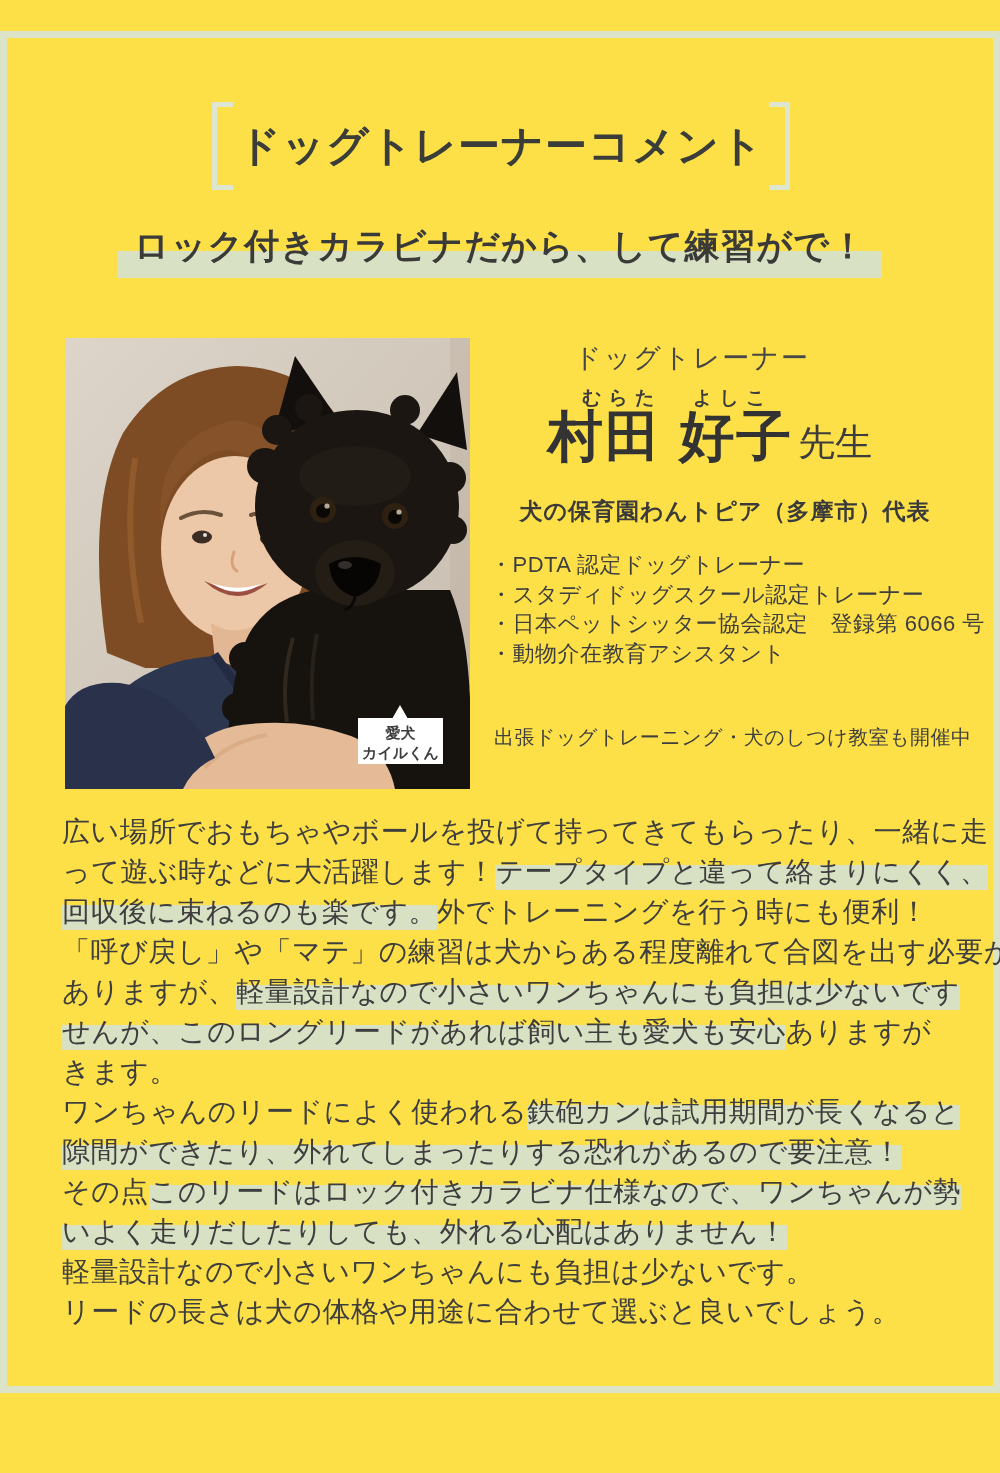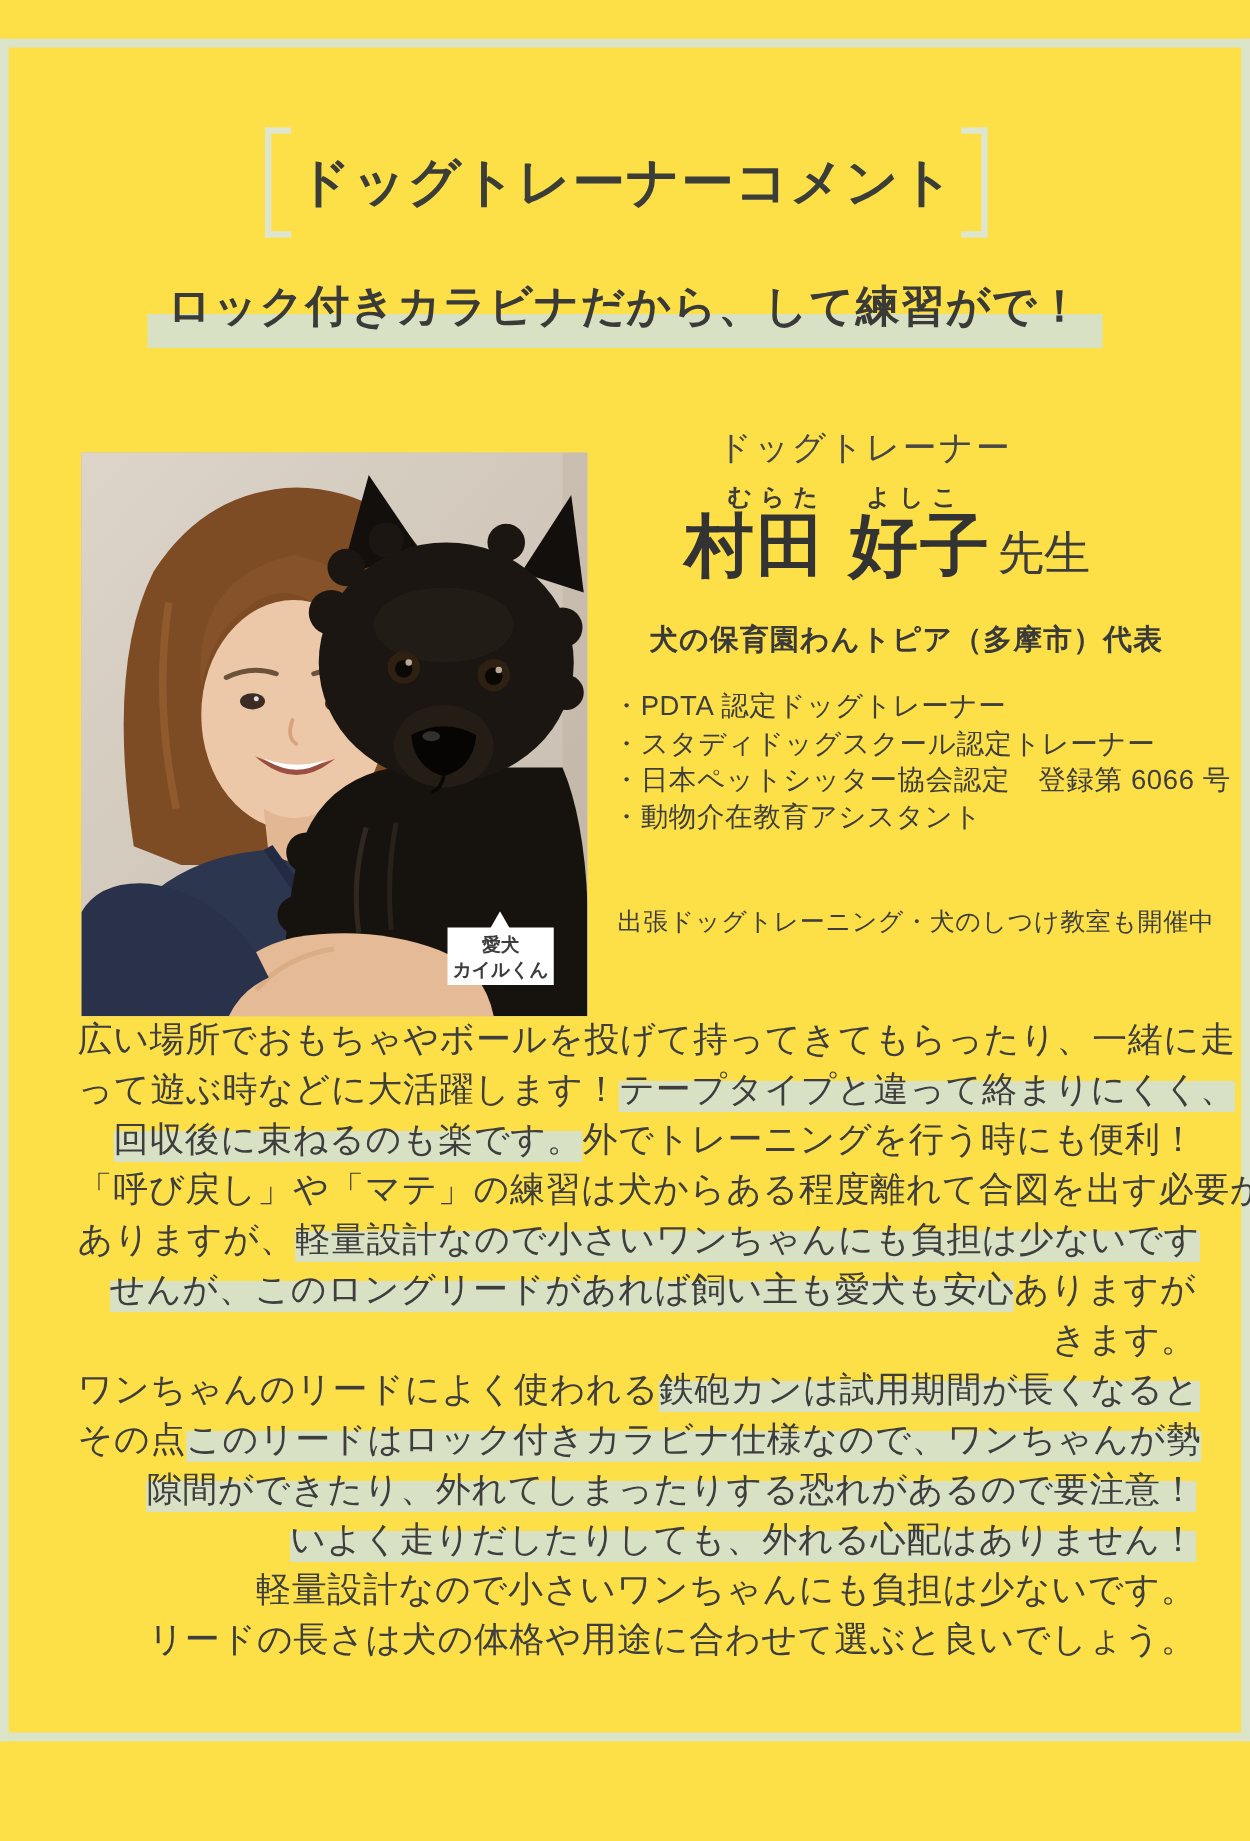--- a/index.html
+++ b/index.html
@@ -30,21 +30,21 @@
 
   
   .catch-wrap{position:absolute;left:0;top:219px;width:1000px;text-align:center;}
   .catch{
     display:inline-block;font-size:35px;font-weight:700;color:#3a3a38;letter-spacing:1px;
     line-height:44px;padding:5px 16px 12px;white-space:nowrap;
     background:linear-gradient(to bottom, transparent 32px, var(--hl) 32px, var(--hl) 59px, transparent 59px);
   }
 
   
-  .photo{position:absolute;left:65px;top:338px;width:405px;height:451px;overflow:hidden;background:#cfc5b8;margin-top:24px;}
+  .photo{position:absolute;left:65px;top:338px;width:405px;height:451px;overflow:hidden;background:#cfc5b8;}
   .photo svg{display:block;}
   .dog-label{
     position:absolute;left:293px;top:380px;width:85px;height:46px;background:#ffffff;
     text-align:center;font-size:15px;font-weight:700;color:#3d3d3d;line-height:1.35;
     padding-top:5px;box-sizing:border-box;
   }
   .label-pointer{
     position:absolute;left:34px;top:-13px;width:16px;height:14px;background:#ffffff;
     clip-path:polygon(50% 0, 100% 100%, 0 100%);
   }
@@ -62,21 +62,21 @@
   .org{position:absolute;left:0;top:158px;width:490px;text-align:center;
     font-size:23px;font-weight:700;letter-spacing:1px;color:#3a3a3a;white-space:nowrap;}
   .creds{position:absolute;left:10px;top:212px;font-size:22px;line-height:29.5px;
     letter-spacing:0.5px;color:#3e3e3e;}
   .cred-line{white-space:nowrap;}
   .avail{position:absolute;left:14px;top:386px;font-size:20px;letter-spacing:0.5px;
     color:#3e3e3e;white-space:nowrap;}
 
   
   .comment{position:absolute;left:62px;top:812px;width:895px;font-size:28px;
-    letter-spacing:0.5px;color:#3e3e3e;text-align:right;}
+    letter-spacing:0.5px;color:#3e3e3e;}
   .comment .line{height:40px;white-space:nowrap;}
   .comment .line span{display:inline-block;height:40px;line-height:40px;}
   .comment .hl{
     background:linear-gradient(to bottom, transparent 13px, var(--hl) 13px, var(--hl) 38px, transparent 38px);
   }
 </style>
 </head>
 <body>
 
 <div class="page">
@@ -191,20 +191,20 @@
 
   <div class="comment">
       <div class="line"><span>広い場所でおもちゃやボールを投げて持ってきてもらったり、一緒に走</span></div>
       <div class="line"><span>って遊ぶ時などに大活躍します！</span><span class="hl">テープタイプと違って絡まりにくく、</span></div>
       <div class="line"><span class="hl">回収後に束ねるのも楽です。</span><span>外でトレーニングを行う時にも便利！</span></div>
       <div class="line"><span>「呼び戻し」や「マテ」の練習は犬からある程度離れて合図を出す必要が</span></div>
       <div class="line"><span>ありますが、</span><span class="hl">軽量設計なので小さいワンちゃんにも負担は少ないです</span></div>
       <div class="line"><span class="hl">せんが、このロングリードがあれば飼い主も愛犬も安心</span><span>ありますが</span></div>
       <div class="line"><span>きます。</span></div>
       <div class="line"><span>ワンちゃんのリードによく使われる</span><span class="hl">鉄砲カンは試用期間が長くなると</span></div>
+      <div class="line"><span class="hl">隙間ができたり、外れてしまったりする恐れがあるので要注意！</span></div>
       <div class="line"><span>その点</span><span class="hl">このリードはロック付きカラビナ仕様なので、ワンちゃんが勢</span></div>
-      <div class="line"><span class="hl">隙間ができたり、外れてしまったりする恐れがあるので要注意！</span></div>
       <div class="line"><span class="hl">いよく走りだしたりしても、外れる心配はありません！</span></div>
       <div class="line"><span>軽量設計なので小さいワンちゃんにも負担は少ないです。</span></div>
       <div class="line"><span>リードの長さは犬の体格や用途に合わせて選ぶと良いでしょう。</span></div>
     </div>
 
 </div>
 
 </body></html>

